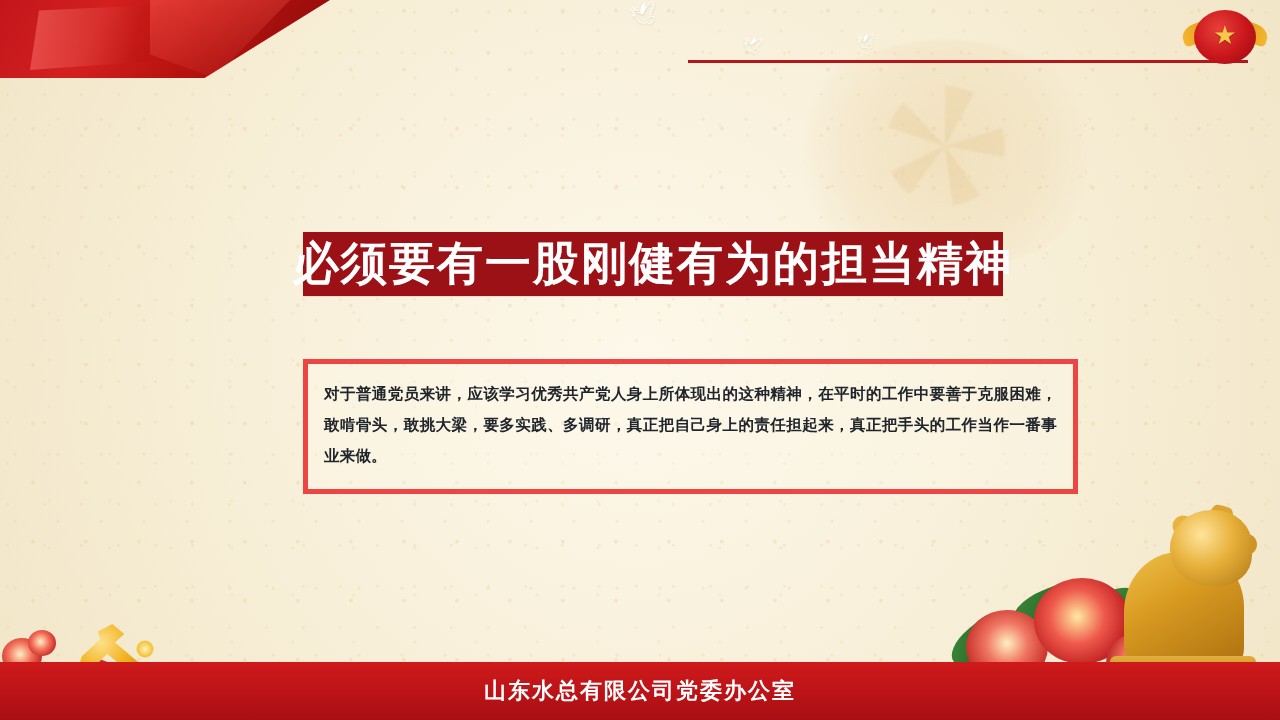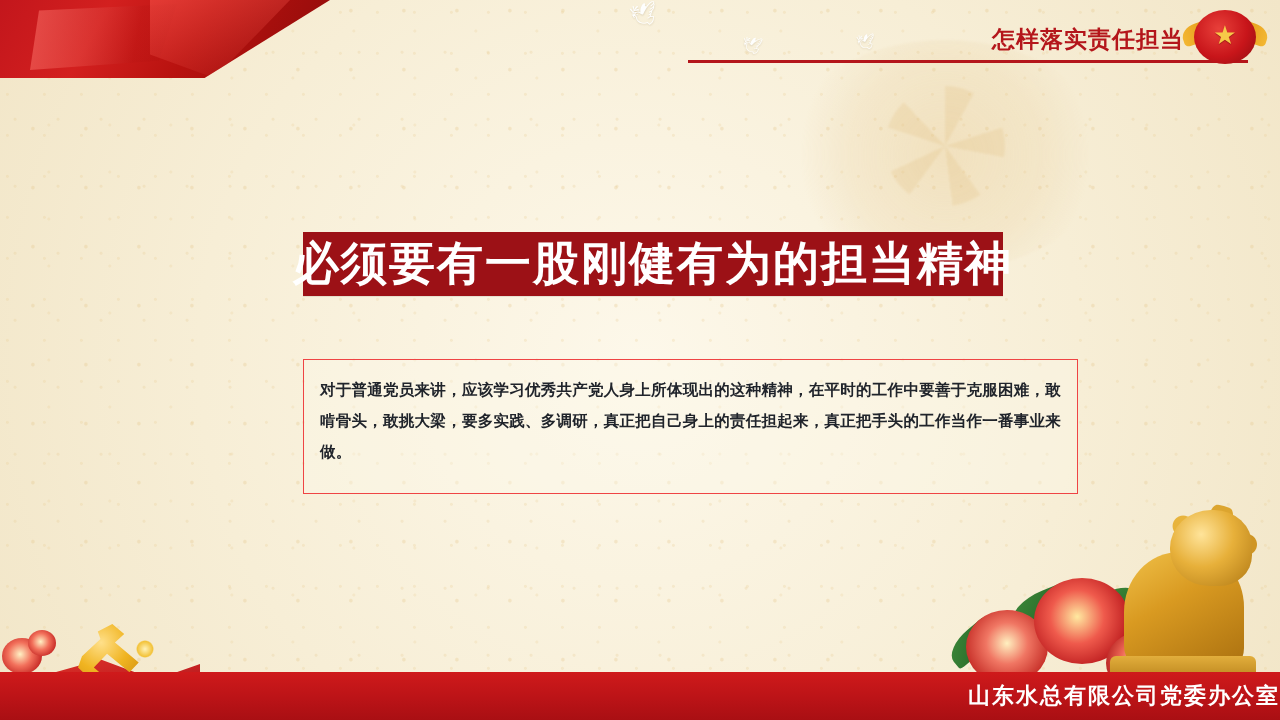--- a/index.html
+++ b/index.html
@@ -147,42 +147,42 @@
     font-weight: bold;
     letter-spacing: 2px;
     white-space: nowrap;
   }
 
   
   .body-box {
     position: absolute;
     left: 303px; top: 359px;
     width: 775px; height: 135px;
-    border: 1px solid #ef4444;
+    border: 5px solid #ef4444;
     background: rgba(253,248,236,.35);
     padding: 14px 16px 10px 16px;
   }
   .body-box .para {
     font-size: 15.5px;
     line-height: 2.0;
     color: #20242b;
     font-weight: bold;
     text-align: justify;
     letter-spacing: .2px;
   }
 
   
   .footer-bar {
     position: absolute;
     left: 0; bottom: 0;
-    width: 100%; height: 48px;
+    width: 100%; height: 58px;
     background: linear-gradient(180deg, #cf1a1b 0%, #bb1317 55%, #a90f13 100%);
     display: flex;
     align-items: center;
-    justify-content: flex-end;
+    justify-content: center;
   }
   .footer-bar .footer-text {
     color: #ffffff;
     font-size: 22px;
     font-weight: bold;
     letter-spacing: 2px;
   }
 
   
   .emblem-left {
@@ -291,21 +291,20 @@
 
   <div class="top-banner">
     <div class="flag-block"></div>
 
     <div class="dove d1">🕊</div>
     <div class="dove d2">🕊</div>
     <div class="dove d3">🕊</div>
 
     <div class="header-rule"></div>
 
-    <div class="header-title">怎样落实责任担当</div>
 
     <div class="header-badge">
       <div class="wing l"></div>
       <div class="wing r"></div>
       <div class="disc"></div>
       <div class="star">★</div>
     </div>
   </div>
 
   <div class="title-bar">

